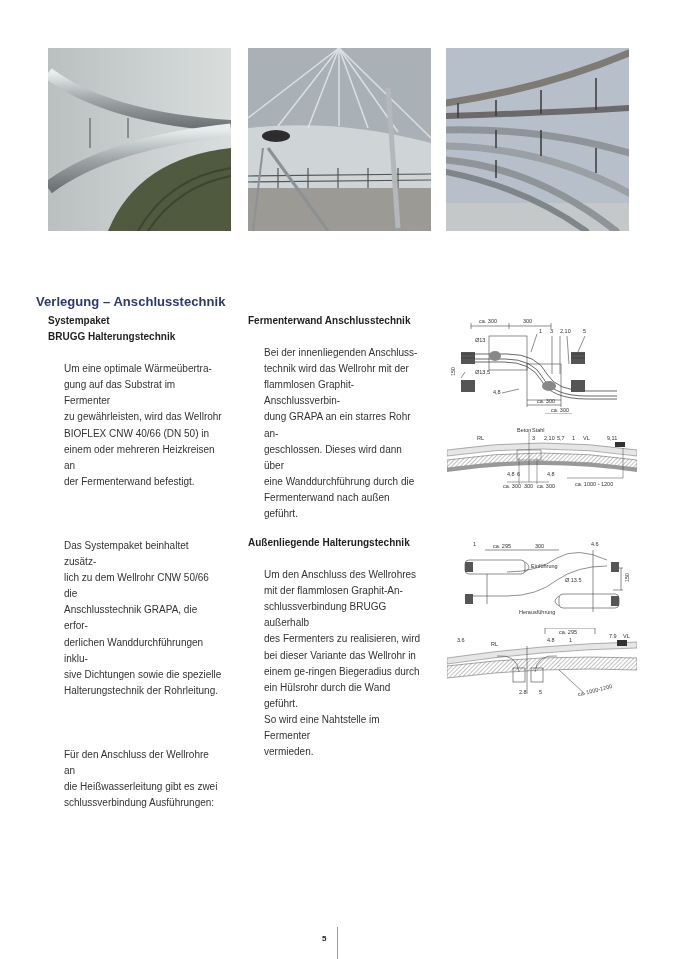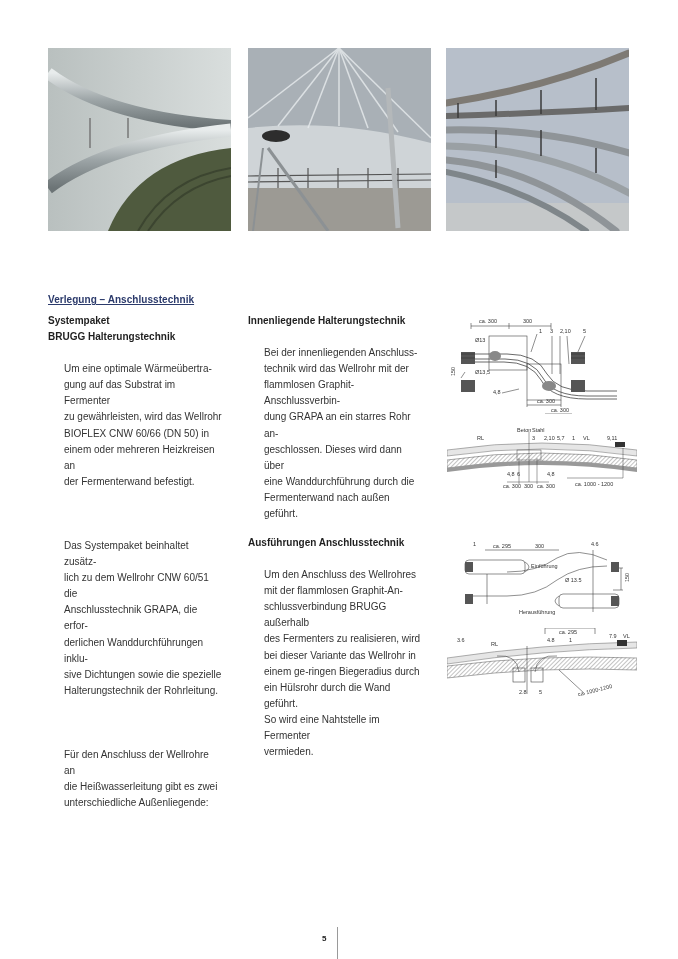--- a/index.html
+++ b/index.html
@@ -4,22 +4,22 @@
   <style>
     html, body { margin:0; padding:0; background:#ffffff; }
     body { width:678px; height:959px; position:relative; overflow:hidden;
            font-family:"Liberation Sans", sans-serif; color:#2a2a2a; }
     .photo { position:absolute; top:48px; width:183px; height:183px; overflow:hidden; }
     .photo svg { width:100%; height:100%; display:block; }
     #photo-1 { left:48px; }
     #photo-2 { left:248px; }
     #photo-3 { left:446px; }
 
-    .section-title { position:absolute; left:48px; top:294px; font-size:10px; font-weight:bold;
-                     color:#2b3a6b; letter-spacing:0.05px;text-decoration:underline; }
+    .section-title { position:absolute; left:36px; top:294px; font-size:13px; font-weight:bold;
+                     color:#2b3a6b; letter-spacing:0.05px; }
     .col { position:absolute; font-size:10px; line-height:16.1px; color:#333; }
     .col .h { font-weight:bold; color:#1f1f1f; }
     #col-1 { left:48px; top:313px; width:190px; }
     #col-2 { left:248px; top:313px; width:190px; }
     #col-3 { left:248px; top:535px; width:190px; }
     .para { white-space:pre-line; margin:16px; }
     .gap { height:16px; }
 
     .drawing { position:absolute; }
     .drawing svg { width:100%; height:100%; display:block; }
@@ -113,49 +113,49 @@
 </div>
 
 <div class="section-title">Verlegung – Anschlusstechnik</div>
 
 <div class="col" id="col-1">
   <div class="h">Systempaket</div>
   <div class="h">BRUGG Halterungstechnik</div>
   <p class="para">Um eine optimale Wärmeübertra-
 gung auf das Substrat im Fermenter
 zu gewährleisten, wird das Wellrohr
-BIOFLEX CNW 60/66 (DN 50) in
+BIOFLEX CNW 40/66 (DN 50) in
 einem oder mehreren Heizkreisen an
 der Fermenterwand befestigt.</p>
   <div class="gap"></div>
   <p class="para">Das Systempaket beinhaltet zusätz-
-lich zu dem Wellrohr CNW 60/51 die
+lich zu dem Wellrohr CNW 50/66 die
 Anschlusstechnik GRAPA, die erfor-
 derlichen Wanddurchführungen inklu-
 sive Dichtungen sowie die spezielle
 Halterungstechnik der Rohrleitung.</p>
   <div class="gap"></div>
   <p class="para">Für den Anschluss der Wellrohre an
 die Heißwasserleitung gibt es zwei
-unterschiedliche Außenliegende:</p>
+schlussverbindung Ausführungen:</p>
 </div>
 
 <div class="col" id="col-2">
-  <div class="h">Innenliegende Halterungstechnik</div>
+  <div class="h">Fermenterwand Anschlusstechnik</div>
   <p class="para">Bei der innenliegenden Anschluss-
 technik wird das Wellrohr mit der
 flammlosen Graphit-Anschlussverbin-
 dung GRAPA an ein starres Rohr an-
 geschlossen. Dieses wird dann über
 eine Wanddurchführung durch die
 Fermenterwand nach außen geführt.</p>
 </div>
 
 <div class="col" id="col-3">
-  <div class="h">Ausführungen Anschlusstechnik</div>
+  <div class="h">Außenliegende Halterungstechnik</div>
   <p class="para">Um den Anschluss des Wellrohres
 mit der flammlosen Graphit-An-
 schlussverbindung BRUGG außerhalb
 des Fermenters zu realisieren, wird
 bei dieser Variante das Wellrohr in
 einem ge-ringen Biegeradius durch
 ein Hülsrohr durch die Wand geführt.
 So wird eine Nahtstelle im Fermenter
 vermieden.</p>
 </div>

